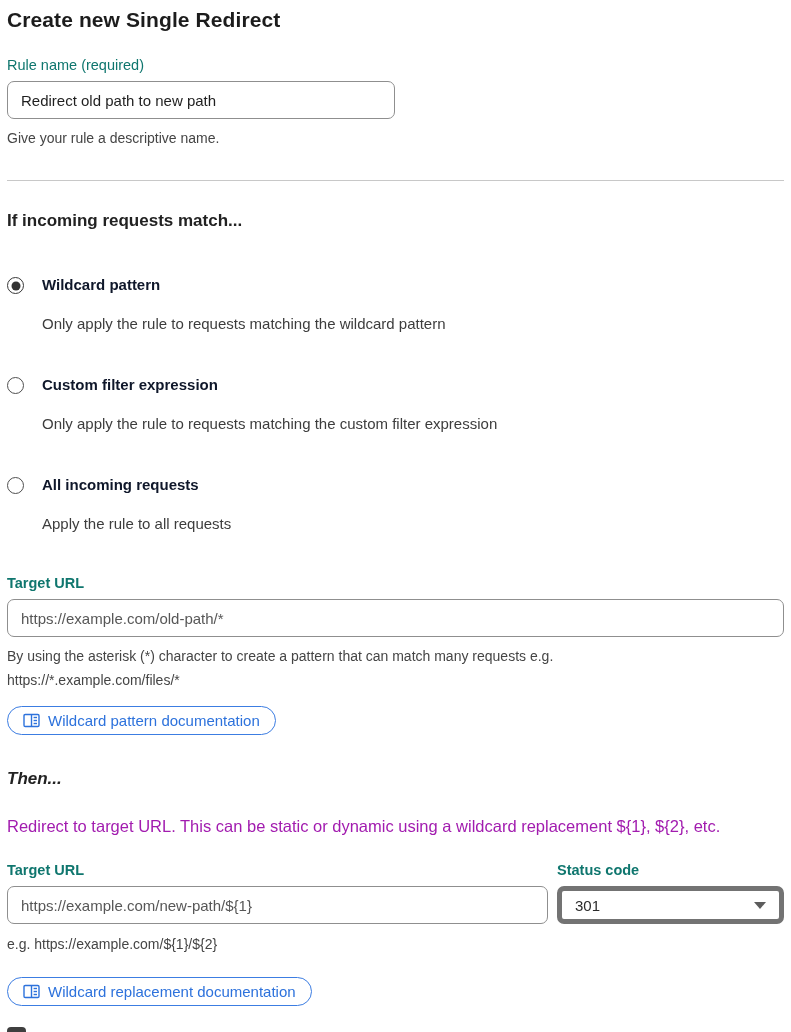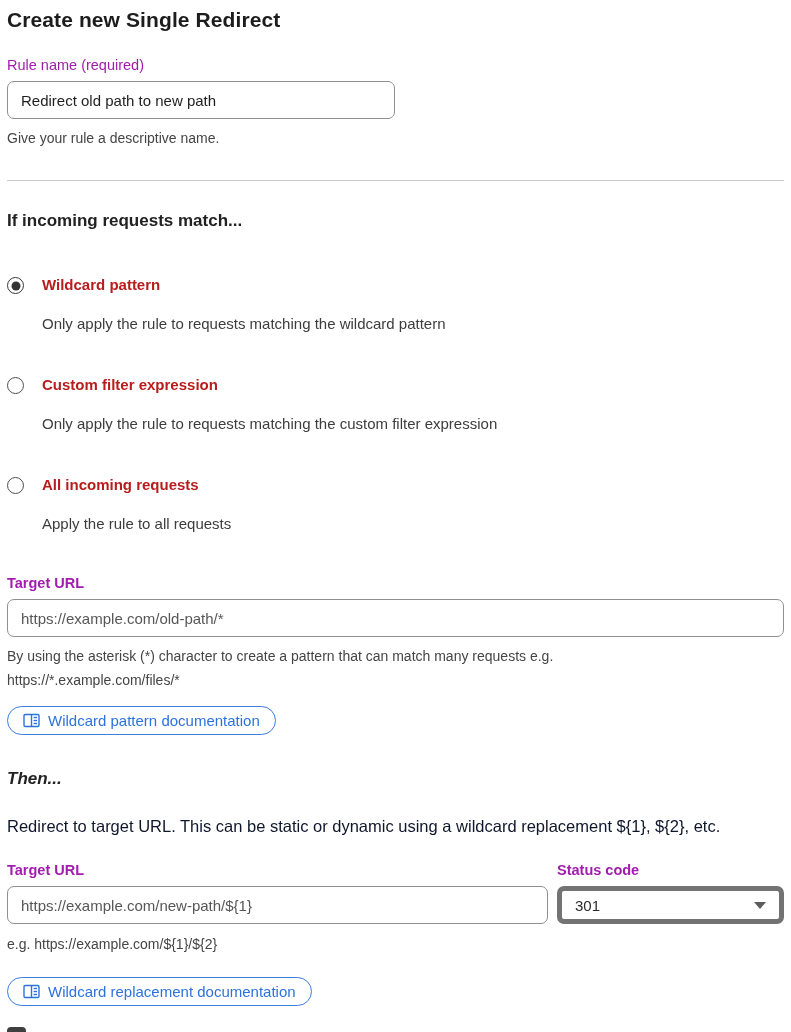--- a/index.html
+++ b/index.html
@@ -9,21 +9,21 @@
     font-family: "Liberation Sans", "DejaVu Sans", sans-serif;
     color: #1f1f1f;
     padding: 8px 7px 0 7px;
     overflow: hidden;
   }
   .page-title {
     font-size: 21px; font-weight: 700; color: #1c1c1c;
     letter-spacing: 0.1px;
   }
   .field-label {
-    font-size: 14.5px; color: #a21caf; margin-top: 25px;
+    font-size: 14.5px; color: #0f766e; margin-top: 25px;
   }
   .field-label.semibold { font-weight: 700; }
   .text-input {
     display: block;
     height: 38px; width: 100%;
     border: 1px solid #8f8f8f; border-radius: 7px;
     padding: 18px 13px; font-size: 15px;
     font-family: "Liberation Sans", "DejaVu Sans", sans-serif;
     color: #1f1f1f; background: #fff; outline: none;
     margin-top: 8px;
@@ -48,32 +48,32 @@
     border: 1px solid #4f4f4f; background: #fff;
     margin-top: 2px; position: relative;
   }
   .radio-circle.selected { border-color: #383838; }
   .radio-circle.selected::after {
     content: ""; position: absolute; left: 50%; top: 50%;
     width: 9px; height: 9px; border-radius: 50%;
     background: #333; transform: translate(-50%, -50%);
   }
   .radio-texts { margin-left: 18px; }
-  .radio-label { font-size: 15px; font-weight: 700; color: #b91c1c; line-height: 20px; }
+  .radio-label { font-size: 15px; font-weight: 700; color: #0f172a; line-height: 20px; }
   .radio-desc { font-size: 15px; color: #3d3d3d; line-height: 23px; margin-top: 17px; }
   .doc-button {
     display: inline-flex; align-items: center; gap: 8px;
     height: 29px; padding: 6px 15px;
     border: 1.5px solid #3c7de2; border-radius: 15px;
     background: #fff; color: #2d72dc;
     font-size: 15px; font-family: inherit; cursor: pointer;
     margin-top: 14px;
   }
   .doc-button svg { display: block; }
-  .then-desc { font-size: 16.5px; color: #0f172a; margin-top: 28px; }
+  .then-desc { font-size: 16.5px; color: #a21caf; margin-top: 28px; }
   .two-col { display: grid; grid-template-columns: 541px 1fr; column-gap: 9px; }
   .two-col .field-label { margin-top: 26px; }
   .select-box {
     display: flex; align-items: center; justify-content: space-between;
     height: 38px; width: 100%;
     border: 5px solid #737373; border-radius: 7px;
     padding: 0 13px; font-size: 15px; color: #2b2b2b;
     background: #fff; margin-top: 8px; cursor: pointer;
   }
   .caret {

